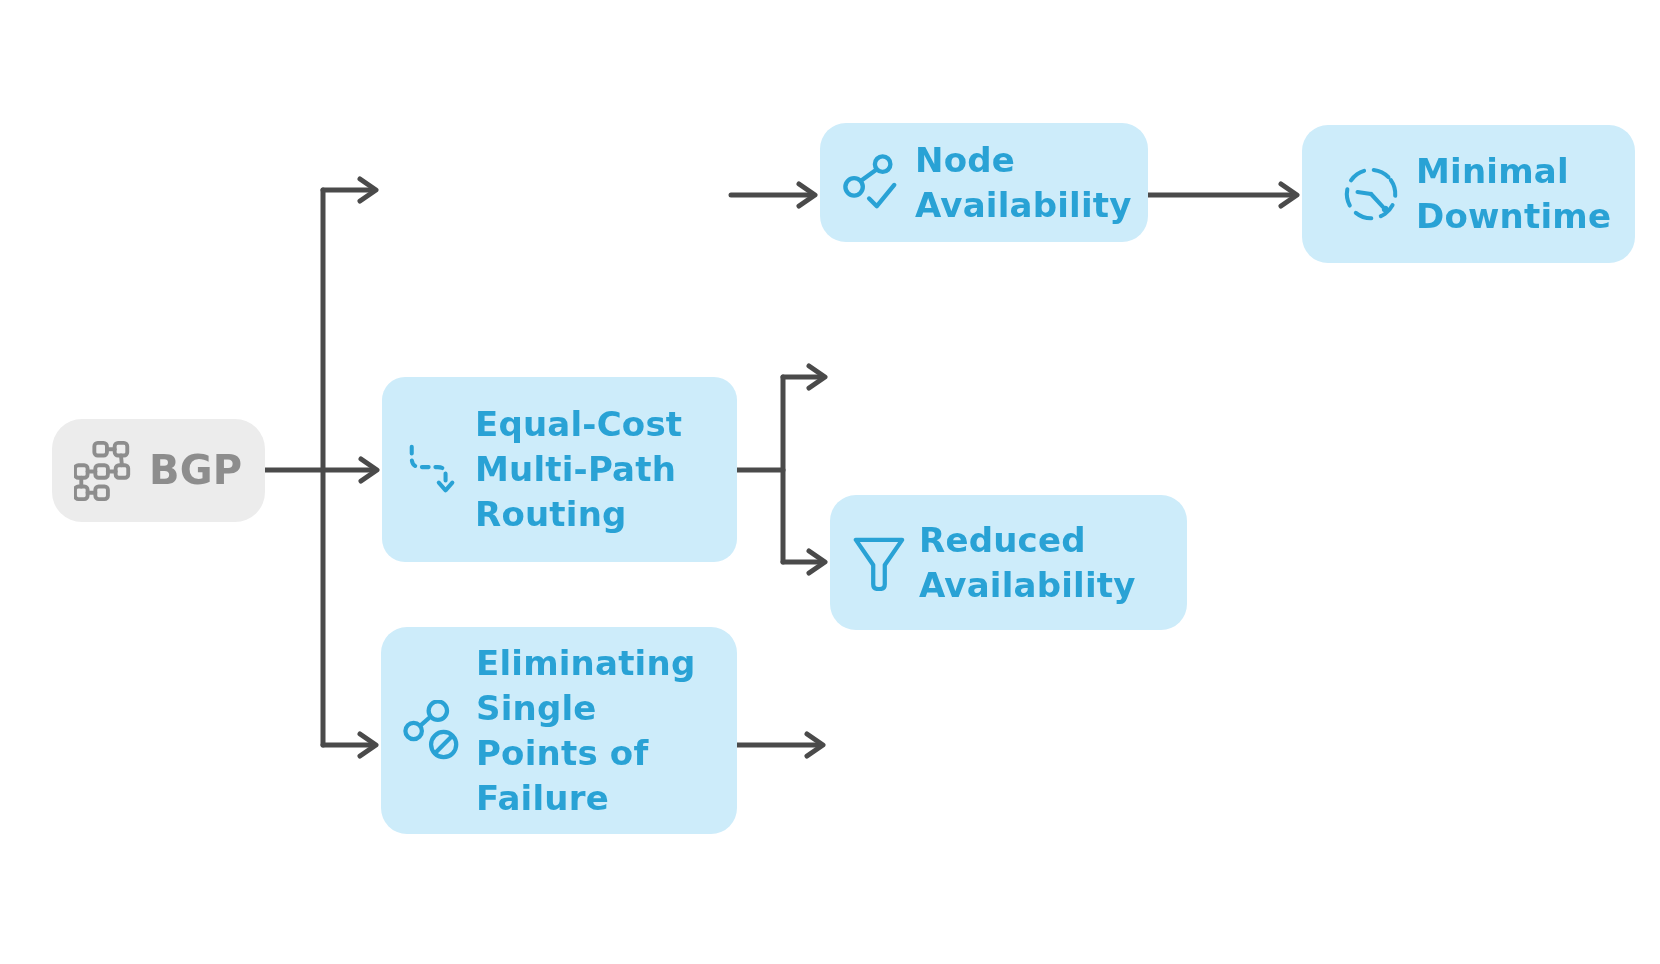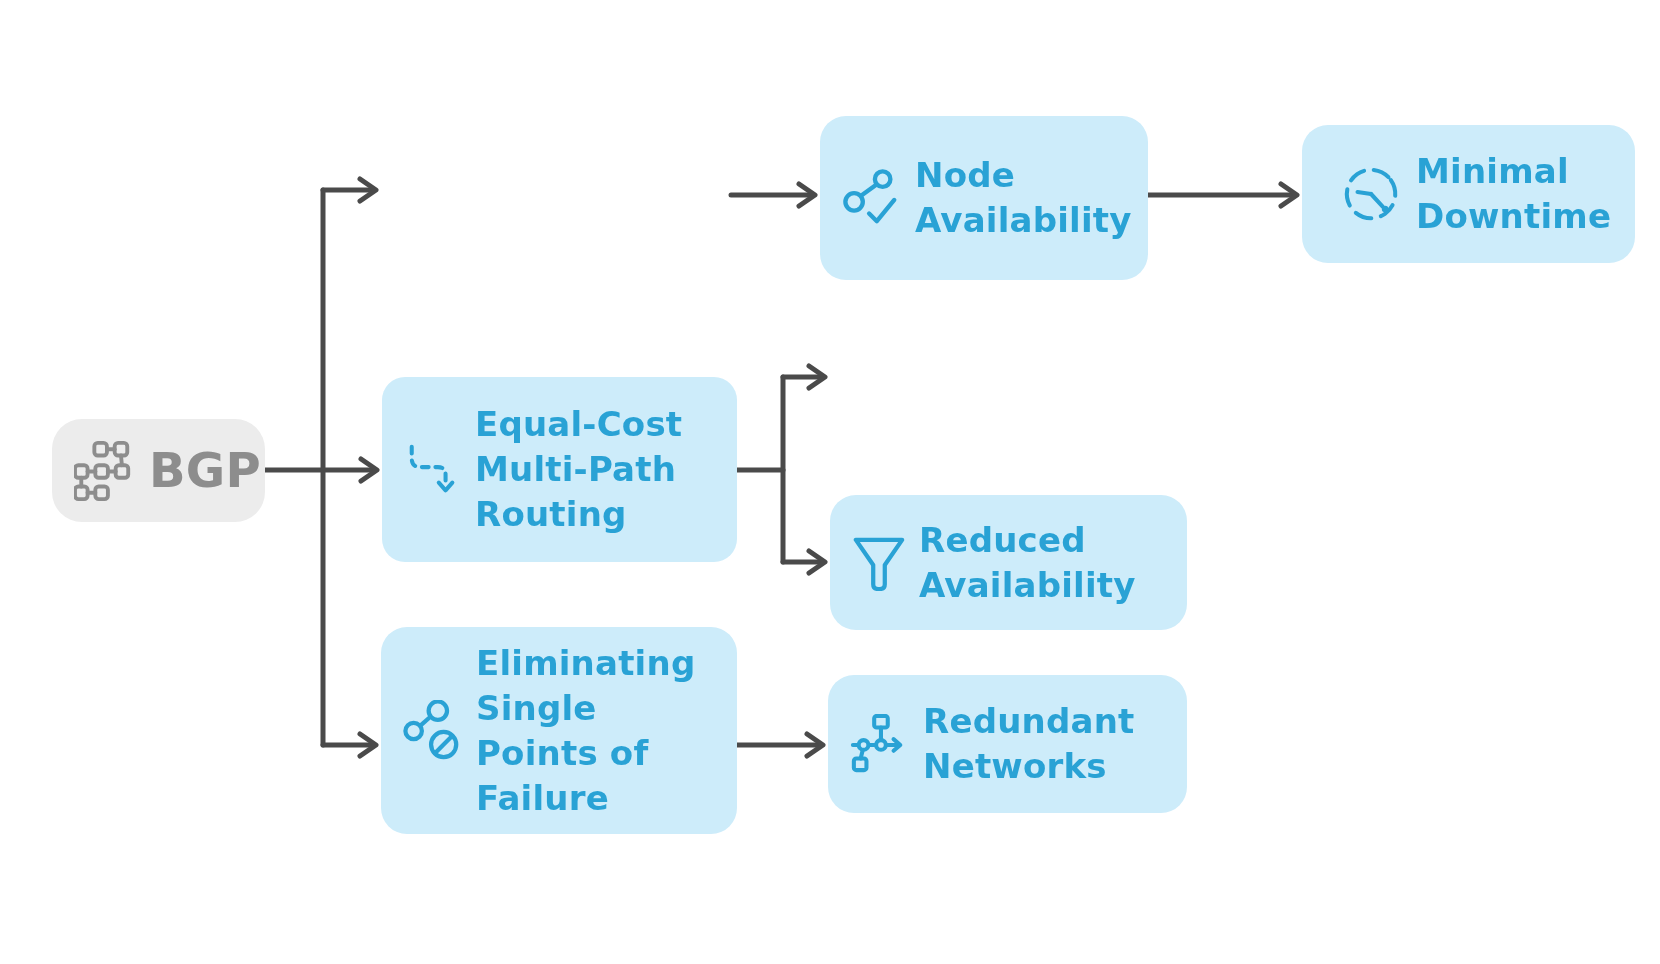--- a/index.html
+++ b/index.html
@@ -14,21 +14,21 @@
     border-radius:26px;box-sizing:border-box;padding:0 14px 0 22px;
   }
   .node.blue{background:var(--node-fill,#cdecfa);color:var(--node-text,#29a2d5);}
   .node.gray{background:var(--root-fill,#ececec);color:var(--root-text,#8d8d8d);border-radius:30px;}
   .node .icon{flex:0 0 auto;display:flex;align-items:center;}
   .node .icon svg{stroke:currentColor;fill:none;stroke-linecap:round;stroke-linejoin:round;}
   .node .label{
     white-space:pre-line;font-size:34px;line-height:45px;font-weight:600;
     letter-spacing:0.2px;
   }
-  .node.gray .label{font-size:48px;}
+  .node.gray .label{font-size:40px;}
 </style>
 </head>
 <body>
 
 <div class="canvas">
 
   <svg class="edges" width="1660" height="964" viewBox="0 0 1660 964">
 
     <path class="edge" d="M265 470 H371"></path>
     <path class="edge" d="M323 190 V745"></path>
@@ -70,21 +70,21 @@
         <rect x="1" y="47" width="13" height="13" rx="3.5"></rect>
         <rect x="22" y="47" width="13" height="13" rx="3.5"></rect>
         <line x1="14" y1="53.5" x2="22" y2="53.5"></line>
         <line x1="7.5" y1="38" x2="7.5" y2="47"></line>
       </svg>
     </span>
     <span class="label">BGP</span>
   </div>
 
 
-  <div class="node blue" style="left:820px;top:116px;width:328px;height:164px;">
+  <div class="node blue" style="left:820px;top:123px;width:328px;height:119px;">
     <span class="icon">
       <svg width="60" height="60" viewBox="0 0 62 62" stroke-width="4.5">
         <circle cx="12.5" cy="35" r="9"></circle>
         <circle cx="42" cy="11.5" r="8"></circle>
         <line x1="20" y1="28.5" x2="35" y2="17.5"></line>
         <path d="M28 47 L36 55 L54 33"></path>
       </svg>
     </span>
     <span class="label">Node
 Availability</span>
@@ -135,30 +135,14 @@
         <circle cx="42" cy="46" r="13"></circle>
         <line x1="33" y1="55" x2="51" y2="37"></line>
       </svg>
     </span>
     <span class="label">Eliminating
 Single
 Points of
 Failure</span>
   </div>
 
-  <div class="node blue" style="left:828px;top:675px;width:359px;height:138px;">
-    <span class="icon">
-      <svg width="60" height="60" viewBox="0 0 62 62" stroke-width="4.2">
-        <rect x="25" y="2" width="14" height="12" rx="2.5"></rect>
-        <line x1="32" y1="14" x2="32" y2="26"></line>
-        <line x1="3" y1="32" x2="49" y2="32"></line>
-        <path d="M45 26 L52 32 L45 38"></path>
-        <circle cx="14" cy="32" r="5" fill="var(--node-fill,#cdecfa)"></circle>
-        <circle cx="32" cy="32" r="5" fill="var(--node-fill,#cdecfa)"></circle>
-        <rect x="4" y="46" width="13" height="12" rx="2.5"></rect>
-        <line x1="11" y1="46" x2="13" y2="38"></line>
-      </svg>
-    </span>
-    <span class="label">Redundant
-Networks</span>
-  </div>
 
 </div>
 
 </body></html>

